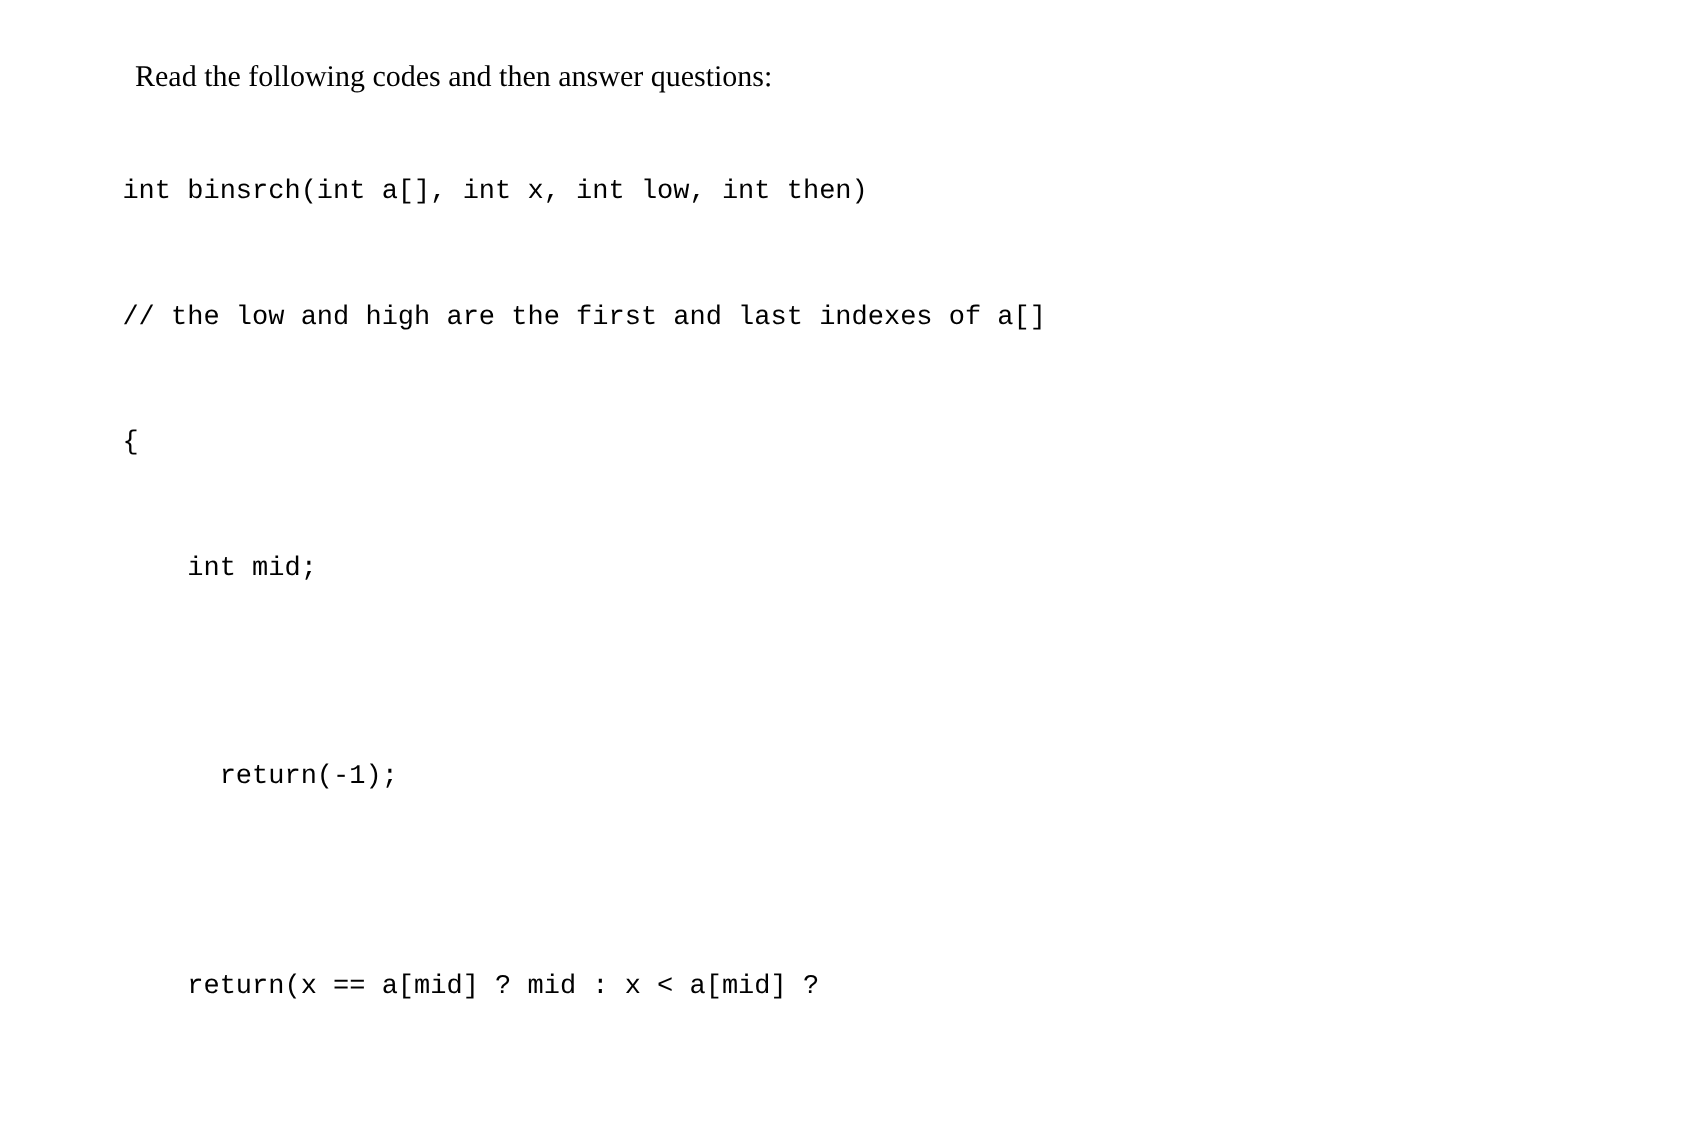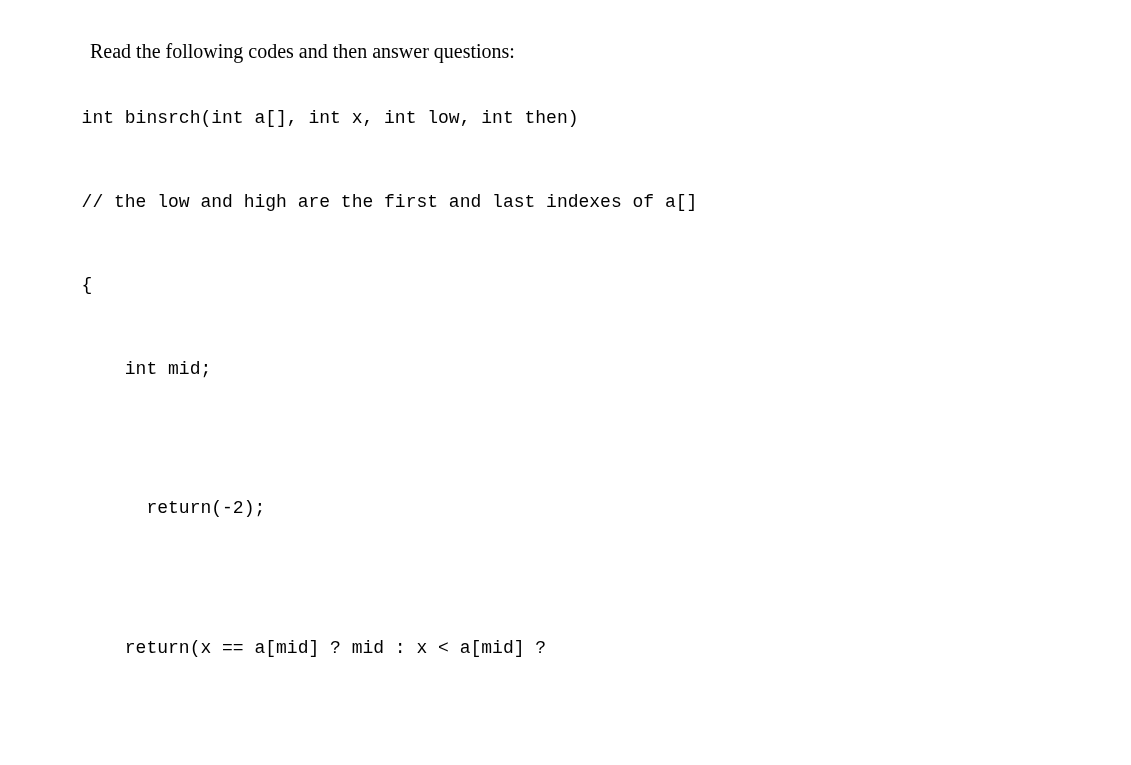--- a/index.html
+++ b/index.html
@@ -12,21 +12,21 @@
       background: #ffffff;
       font-family: 'Times New Roman', Times, serif;
       width: 1131px;
       min-height: 765px;
       padding: 40px 60px;
       color: #000000;
     }
 
     .intro-text {
       font-size: 20px;
-      margin-bottom: 14px;
+      margin-bottom: 24px;
       margin-left: 30px;
     }
 
     .code-block {
       font-family: 'Courier New', Courier, monospace;
       font-size: 18px;
       line-height: 1.55;
       margin-bottom: 32px;
       white-space: pre;
     }
@@ -39,21 +39,21 @@
 <div class="code-block">
   <span>int binsrch(int a[], int x, int low, int then)</span>
   <br>
   <span>// the low and high are the first and last indexes of a[]</span>
   <br>
   <span>{</span>
   <br>
   <span>    int mid;</span>
   <br>
   <br>
-  <span>      return(-2);</span>
+  <span>      return(-1);</span>
   <br>
   <br>
   <span>    return(x == a[mid] ? mid : x &lt; a[mid] ?</span>
   <br>
   
   <br>
   
   <br>
   
 </div>

